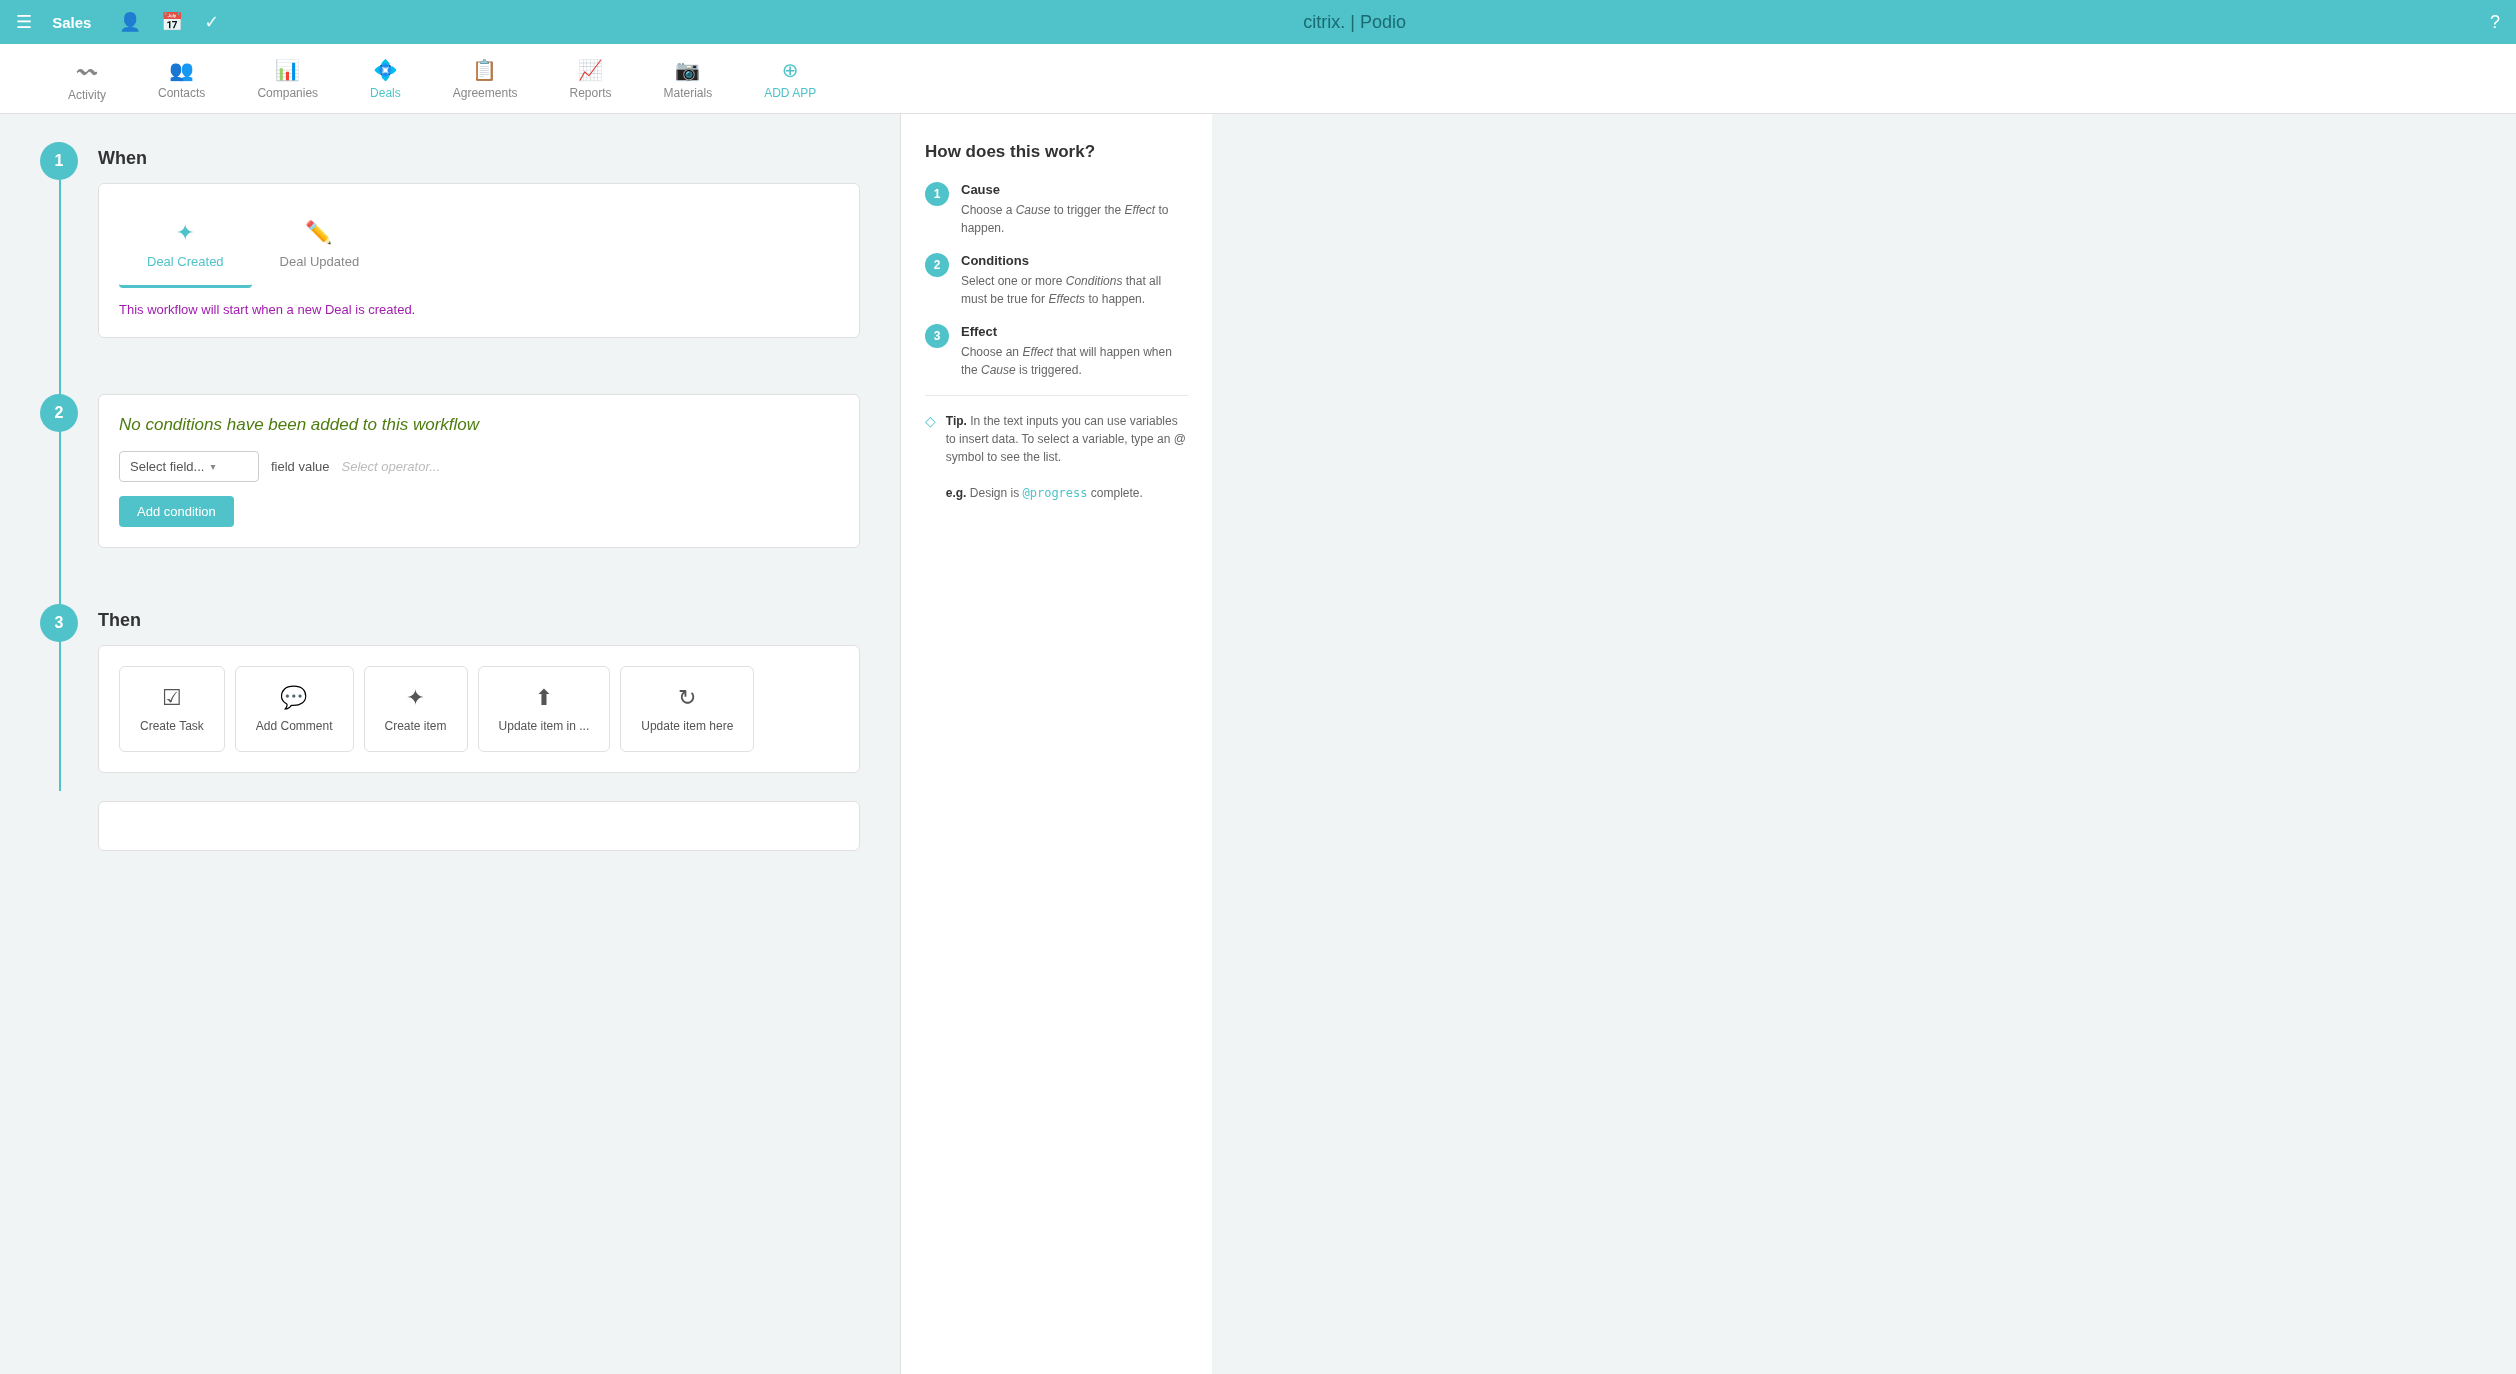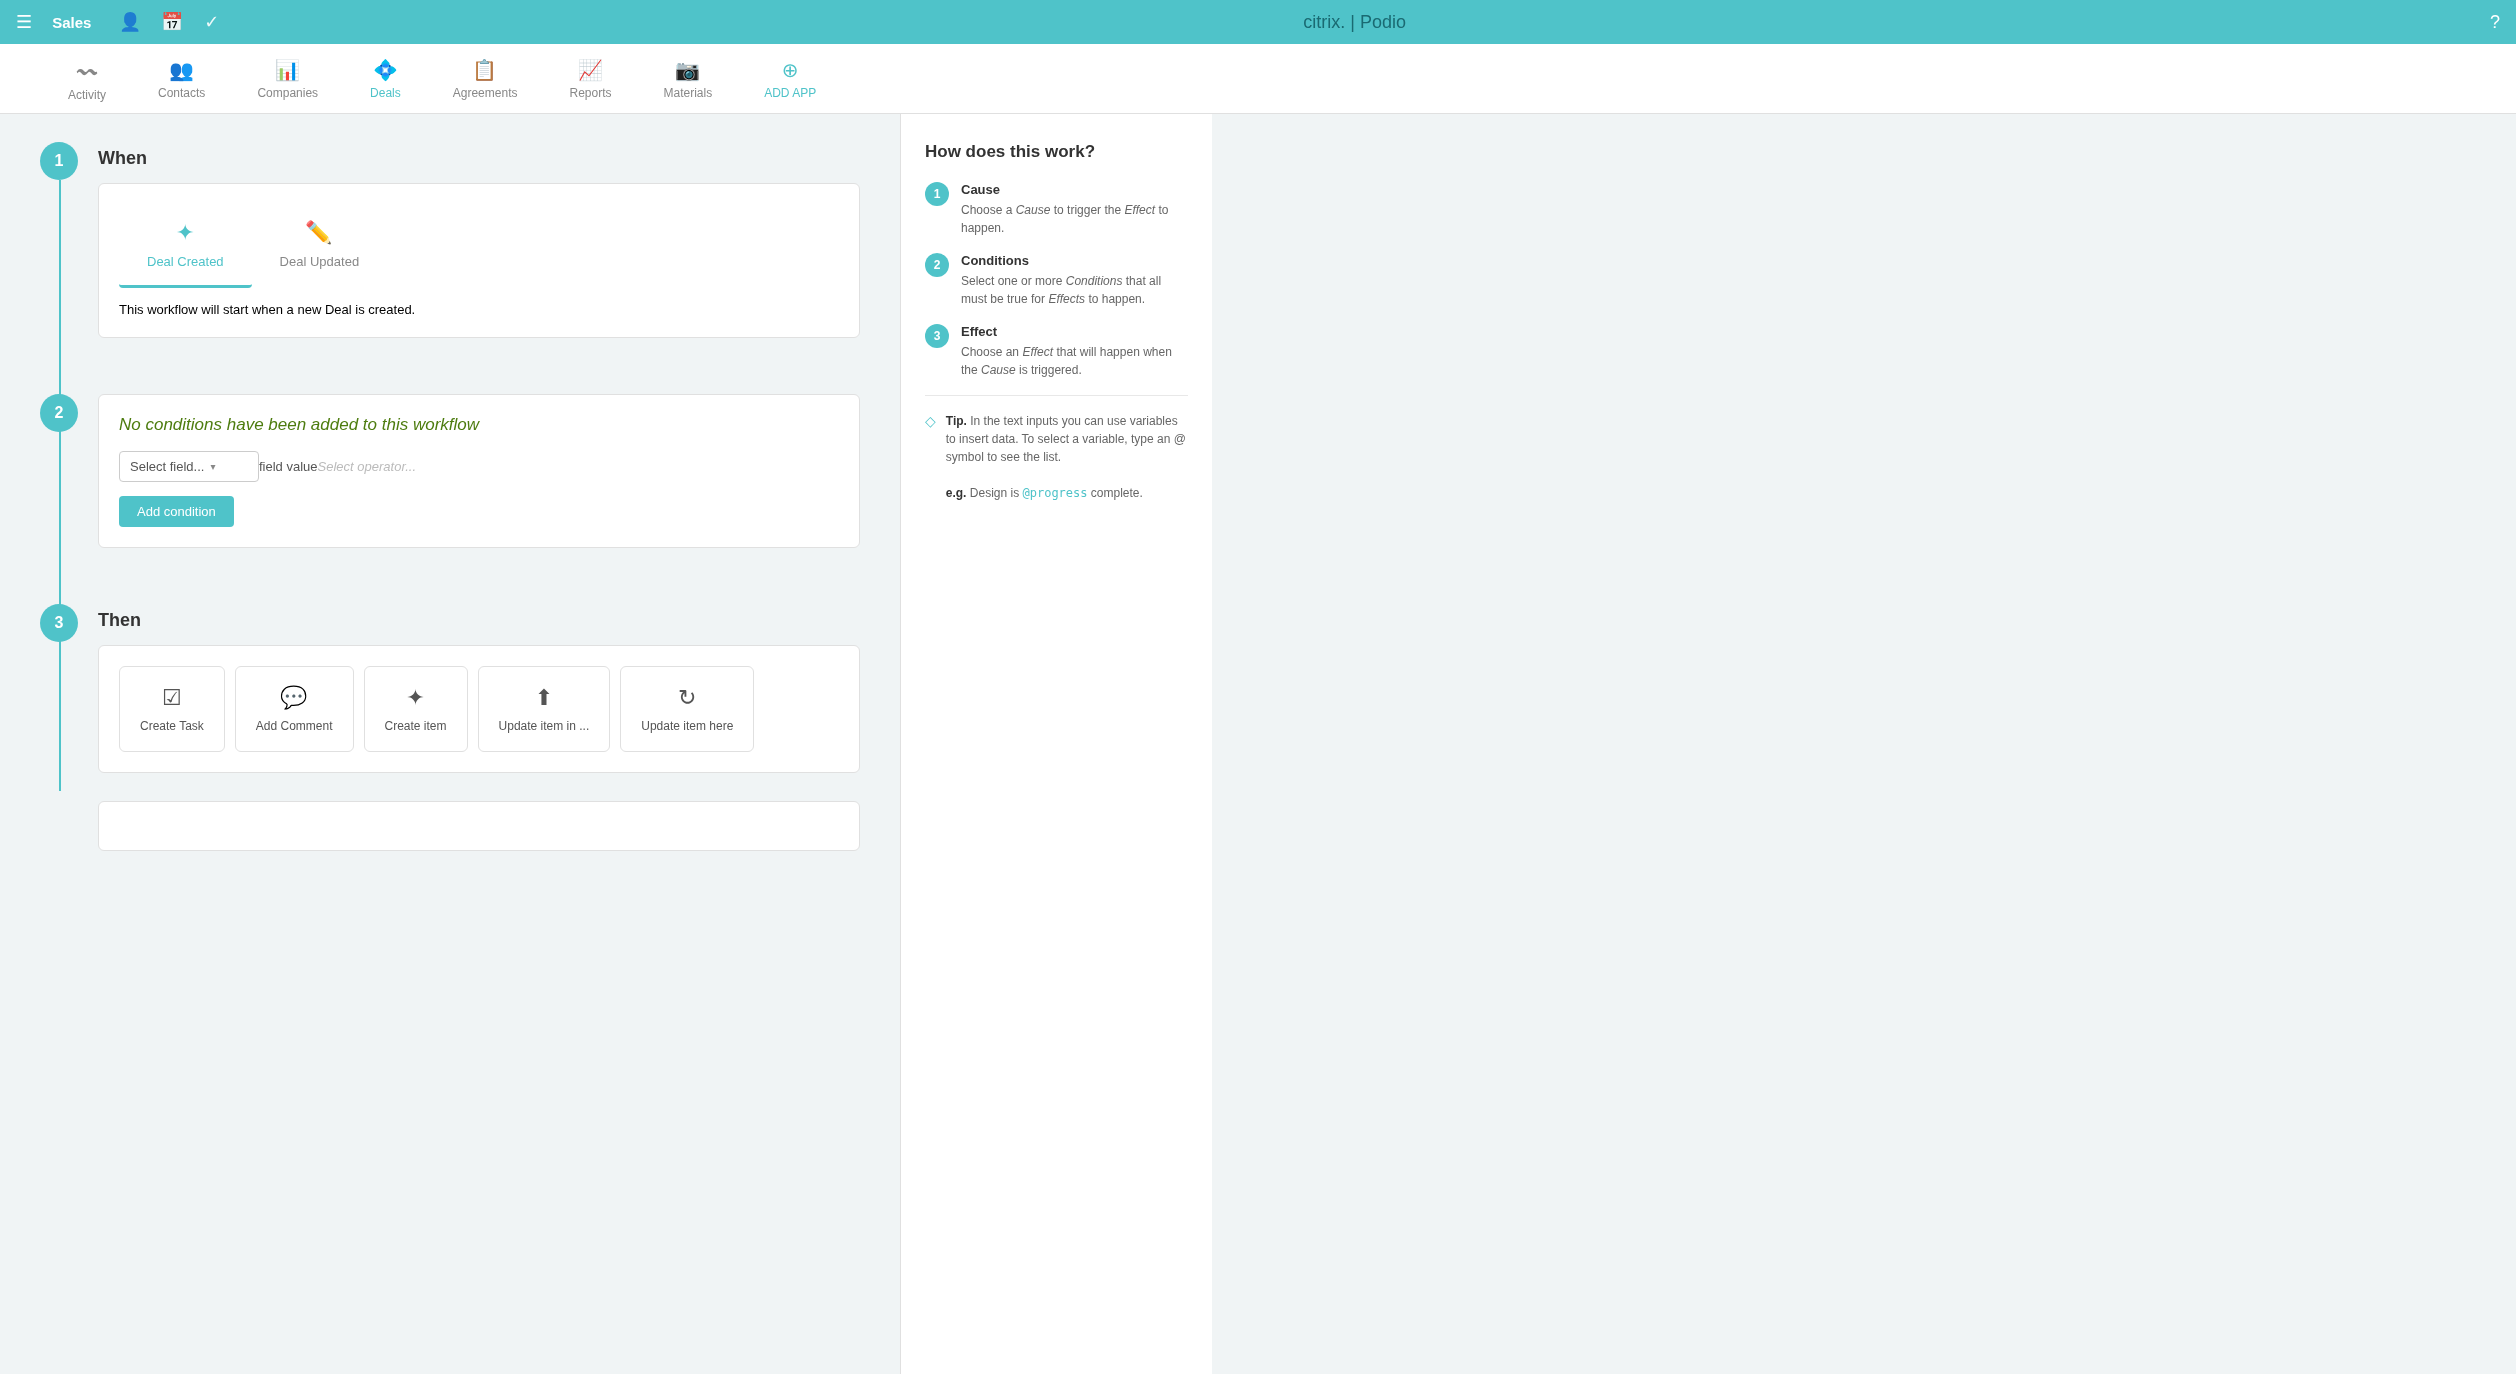--- a/index.html
+++ b/index.html
@@ -137,35 +137,36 @@
     .trigger-option.active {
       color: #4fc3c9;
       border-bottom: 3px solid #4fc3c9;
     }
 
     .trigger-option .trigger-icon {
       font-size: 22px;
     }
 
     .trigger-description {
-      color: #000000;
+      color: #a21caf;
       font-size: 13px;
     }
 
     
     .conditions-empty {
       color: #4d7c0f;
       font-size: 17px;
       margin-bottom: 16px;
       font-style: italic;
     }
 
     .condition-row {
       display: flex;
       align-items: center;
+      gap: 12px;
       margin-bottom: 14px;
     }
 
     .select-field {
       border: 1px solid #ccc;
       border-radius: 4px;
       padding: 7px 10px;
       font-size: 13px;
       color: #555;
       background: white;

